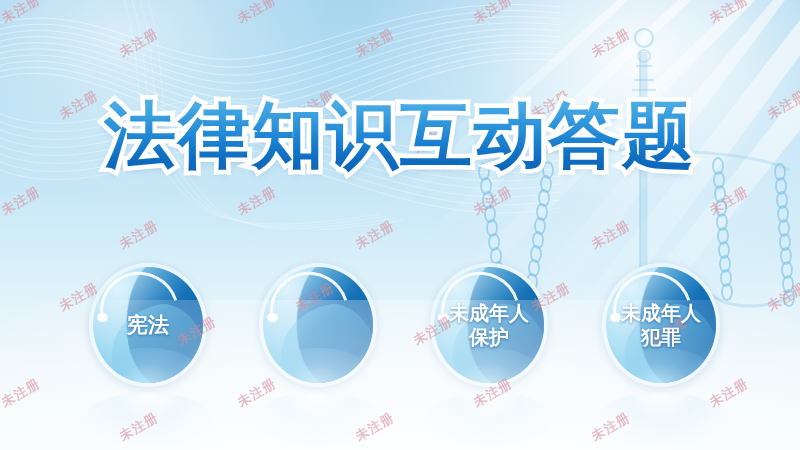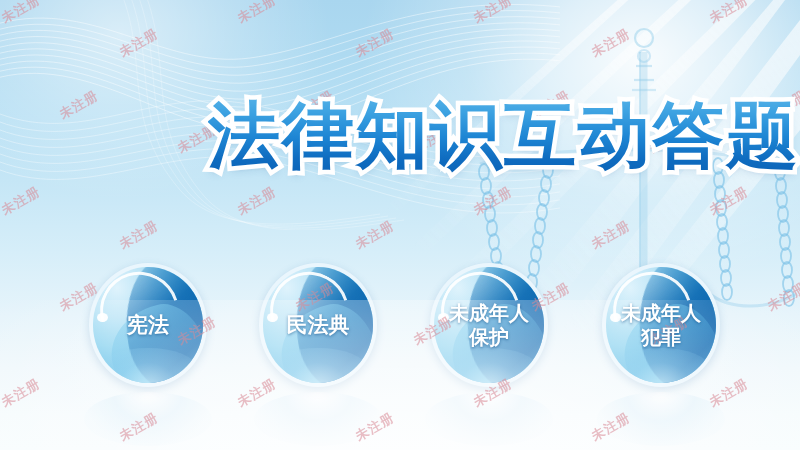--- a/index.html
+++ b/index.html
@@ -100,21 +100,21 @@
     font-family: "DejaVu Sans", "Liberation Sans", sans-serif;
     font-weight: 700;
   }
 
   
   .title-wrap {
     position: absolute;
     left: 0;
     top: 92px;
     width: 800px;
-    text-align: right;
+    text-align: center;
     pointer-events: none;
   }
   .title {
     display: inline-block;
     position: relative;
     font-family: "DejaVu Sans", "Liberation Sans", sans-serif;
     font-weight: 700;
     font-size: 72px;
     line-height: 86px;
     letter-spacing: 2px;
@@ -449,21 +449,20 @@
 
     <div class="orb orb-2">
       <div class="orb-rim"></div>
       <div class="orb-body">
         <div class="orb-crescent"></div>
         <div class="orb-sweep"></div>
         <div class="orb-bottomlight"></div>
       </div>
       <div class="orb-arc"></div>
       <div class="orb-dot"></div>
-      <div class="orb-label">民法典</div>
     </div>
 
     <div class="orb orb-3">
       <div class="orb-rim"></div>
       <div class="orb-body">
         <div class="orb-crescent"></div>
         <div class="orb-sweep"></div>
         <div class="orb-bottomlight"></div>
       </div>
       <div class="orb-arc"></div>

